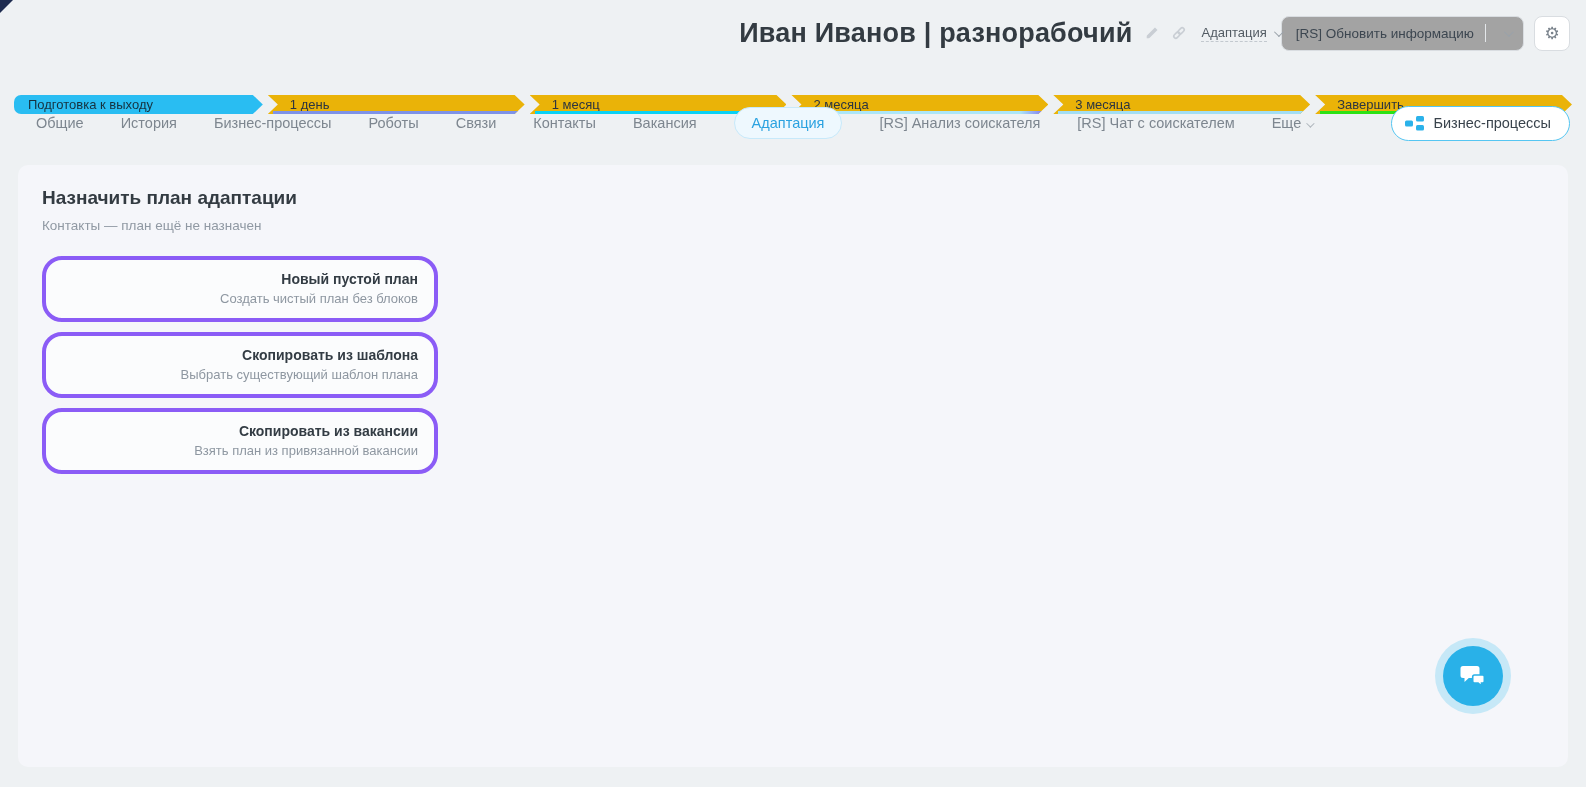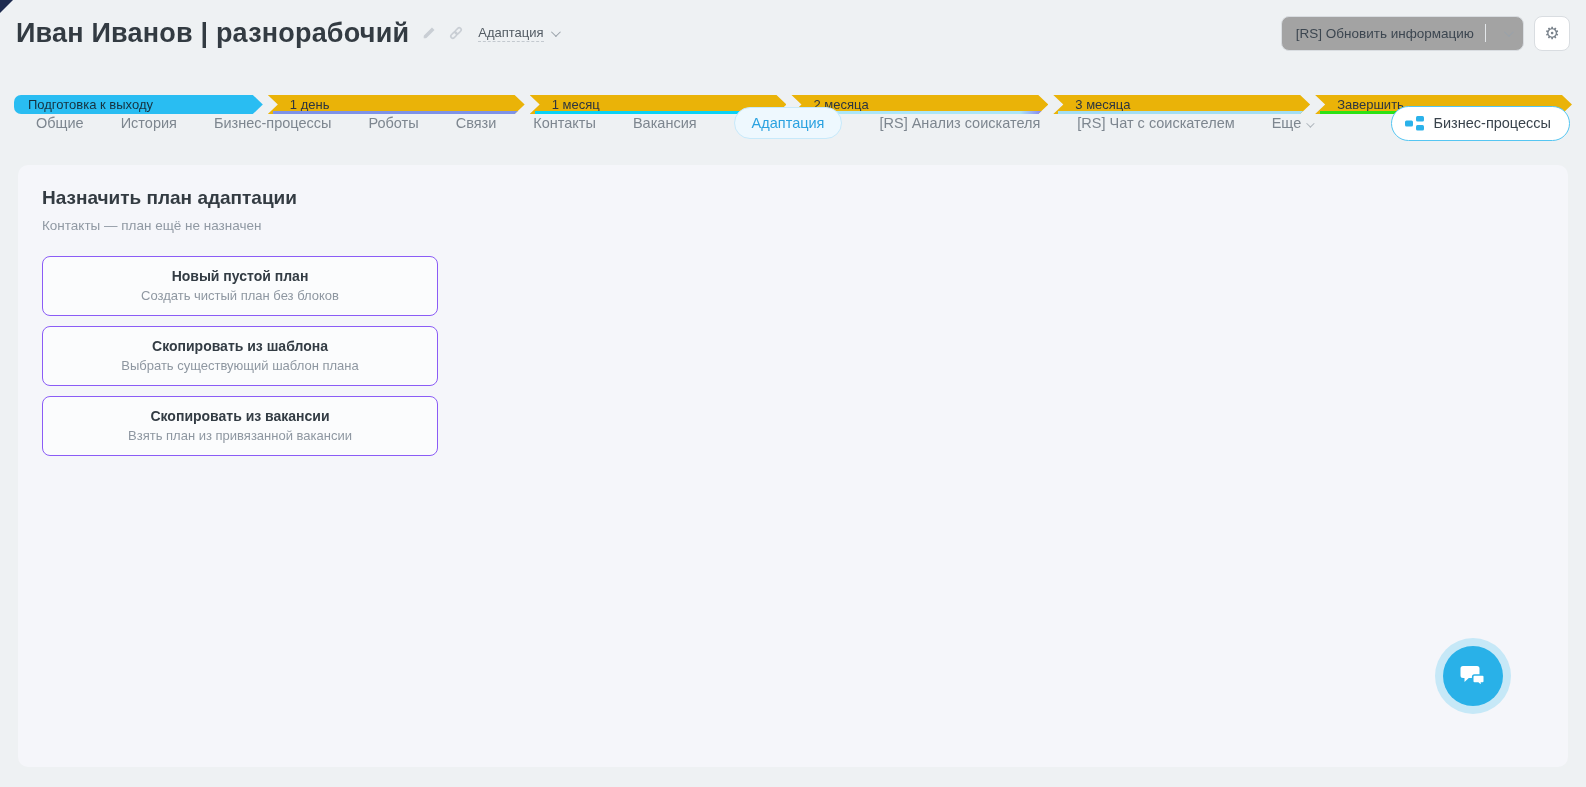--- a/index.html
+++ b/index.html
@@ -16,21 +16,21 @@
   .corner-triangle {
     position: absolute; top: 0; left: 0;
     width: 0; height: 0;
     border-top: 13px solid #1d2b4f;
     border-right: 13px solid transparent;
   }
 
   
   .page-header {
     position: absolute; top: 10px; left: 16px; right: 16px; height: 46px;
-    display: flex; align-items: center; justify-content: space-between;
+    display: flex; align-items: center; justify-content: flex-end;
   }
   .title-wrap { display: flex; align-items: center; }
   h1.page-title { font-size: 27px; font-weight: 700; color: #333b42; letter-spacing: .2px; }
   .title-icon { margin-left: 12px; display: inline-flex; align-items: center; cursor: pointer; }
   .title-icon svg { fill: #c9ced4; }
   .entity-label {
     margin-left: 14px; font-size: 13px; color: #525b63; cursor: pointer;
     display: inline-flex; align-items: center;
   }
   .entity-label .lbl { border-bottom: 1px dashed #c3c9cf; padding-bottom: 1px; }
@@ -91,22 +91,22 @@
 
   
   .panel {
     position: absolute; left: 18px; right: 18px; top: 165px; bottom: 20px;
     background: #f5f6fa; border-radius: 10px;
   }
   .panel-heading { margin: 22px 0 0 24px; font-size: 19px; font-weight: 700; color: #333b42; }
   .panel-subheading { margin: 9px 0 0 24px; font-size: 13.5px; color: #9099a3; }
   .cards { margin: 23px 0 0 24px; width: 396px; display: flex; flex-direction: column; gap: 10px; }
   .plan-card {
-    background: #fbfcfd; border: 1px solid #8b5cf6; border-radius: 8px;
-    padding: 11px 16px 12px; cursor: pointer; text-align: center; width: 100%;
+    background: #fbfcfd; border: 4px solid #8b5cf6; border-radius: 20px;
+    padding: 11px 16px 12px; cursor: pointer; text-align: right; width: 100%;
     font-family: inherit;
   }
   .plan-card .card-title { font-size: 14px; font-weight: 700; color: #333c44; }
   .plan-card .card-sub { font-size: 13px; color: #8e97a1; margin-top: 4px; }
 
   
   .fab {
     position: absolute; left: 1443px; top: 646px; width: 60px; height: 60px;
     border-radius: 50%; background: #29b1e8; border: none; cursor: pointer;
     display: flex; align-items: center; justify-content: center;

